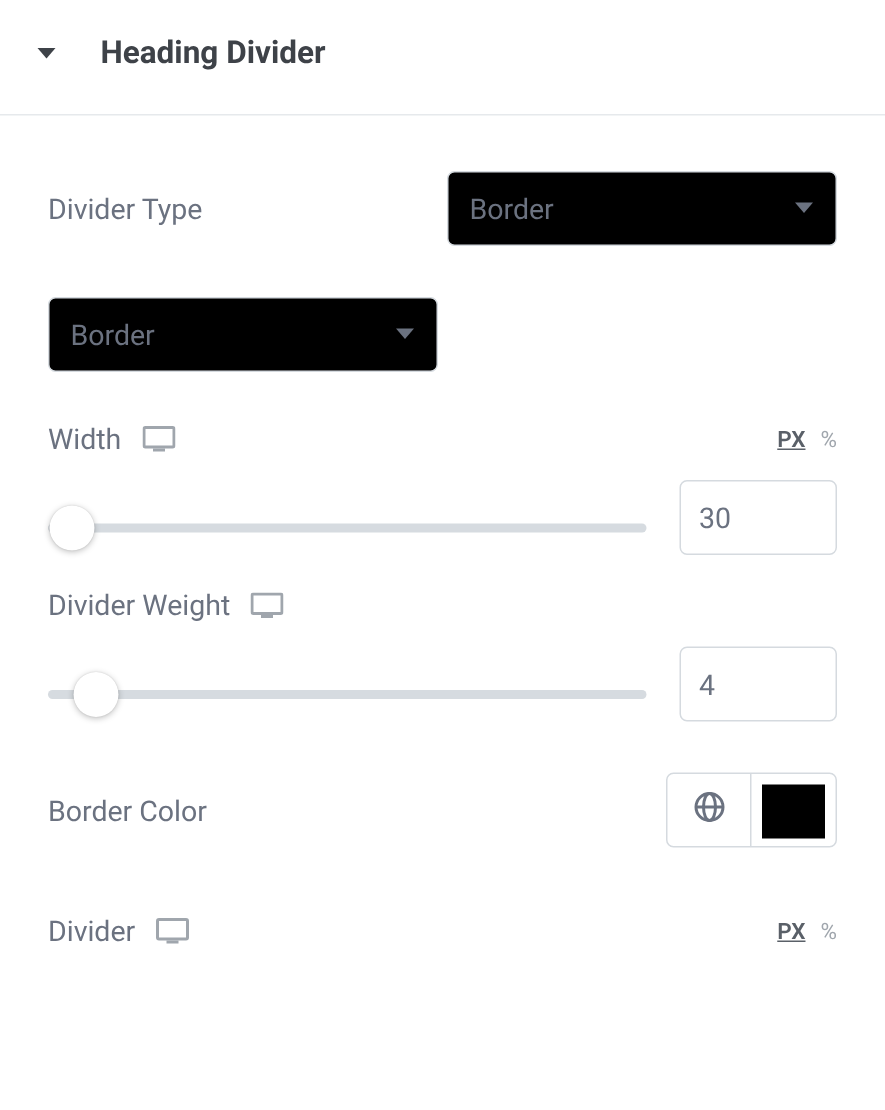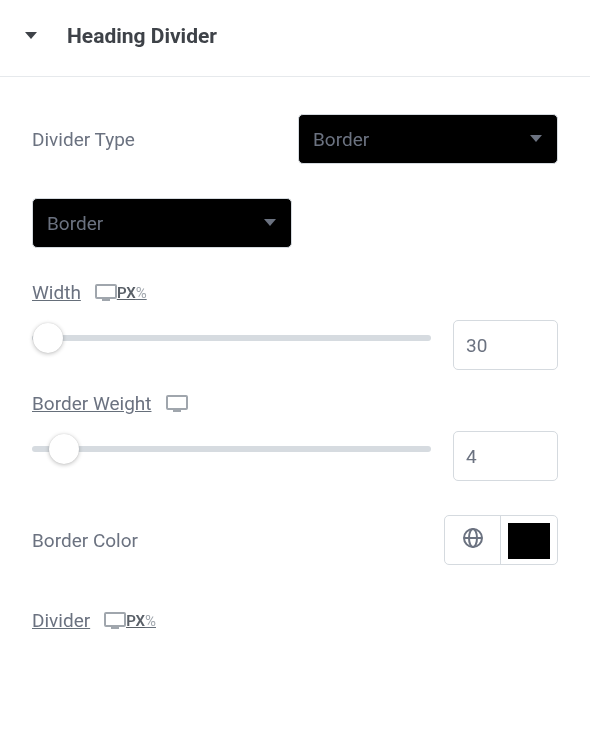--- a/index.html
+++ b/index.html
@@ -72,40 +72,41 @@
       transform: translateY(-50%);
       display: flex;
     }
     .slider-group {
       padding-top: 16px;
       padding-bottom: 6px;
     }
     .slider-header {
       display: flex;
       align-items: center;
+      justify-content: space-between;
       margin-bottom: 16px;
-      text-decoration: underline;
     }
     .unit-toggle {
       display: flex;
+      gap: 10px;
       font-size: 15px;
       align-items: center;
     }
     .unit {
       color: #a0a6ad;
       cursor: pointer;
     }
     .unit.active {
       color: #5a6068;
       text-decoration: underline;
       font-weight: 600;
     }
     .slider-row {
       display: flex;
-      align-items: flex-start;
+      align-items: flex-end;
       gap: 22px;
     }
     .slider-track-wrap {
       flex: 1;
       position: relative;
       height: 36px;
       display: flex;
       align-items: center;
     }
     .slider-track {
@@ -225,21 +226,21 @@
         <div class="slider-track"></div>
         <div class="slider-thumb" style="left:4%"></div>
       </div>
       <input class="num-input" value="30" style="">
     </div>
   </div>
 
   <div class="slider-group">
     <div class="slider-header">
       <div class="control-label">
-        <span>Border Weight</span>
+        <span>Divider Weight</span>
         <span class="responsive-icon">
           <svg width="22" height="18" viewBox="0 0 22 18">
               <rect x="1" y="1" width="20" height="13" rx="1" fill="none" stroke="#a0a6ad" stroke-width="2"></rect>
               <rect x="7" y="15" width="8" height="2" fill="#a0a6ad"></rect>
             </svg>
         </span>
       </div>
     </div>
     <div class="slider-row">
       <div class="slider-track-wrap">

